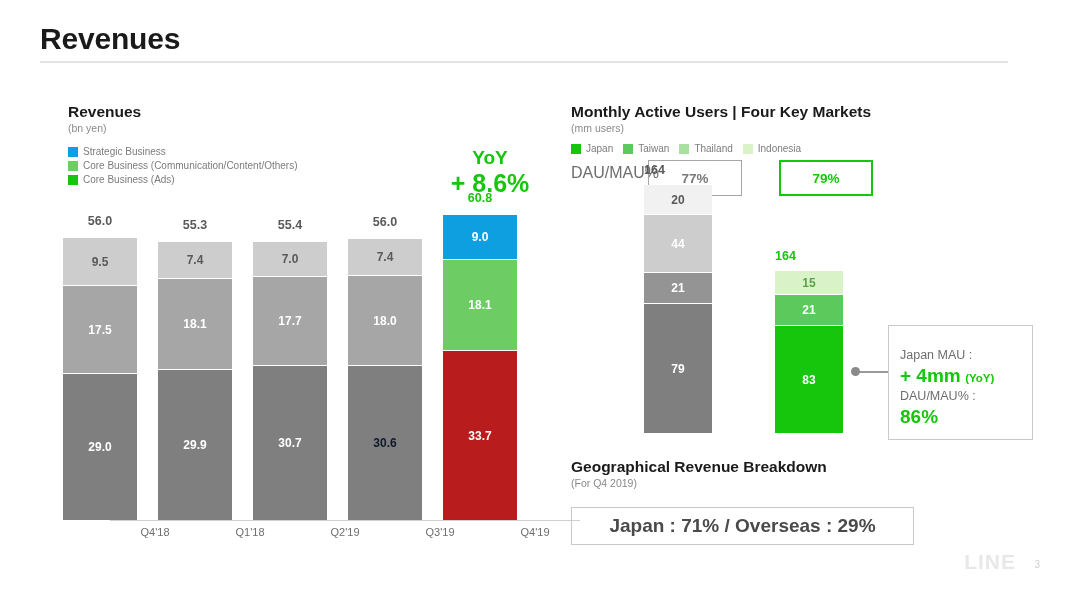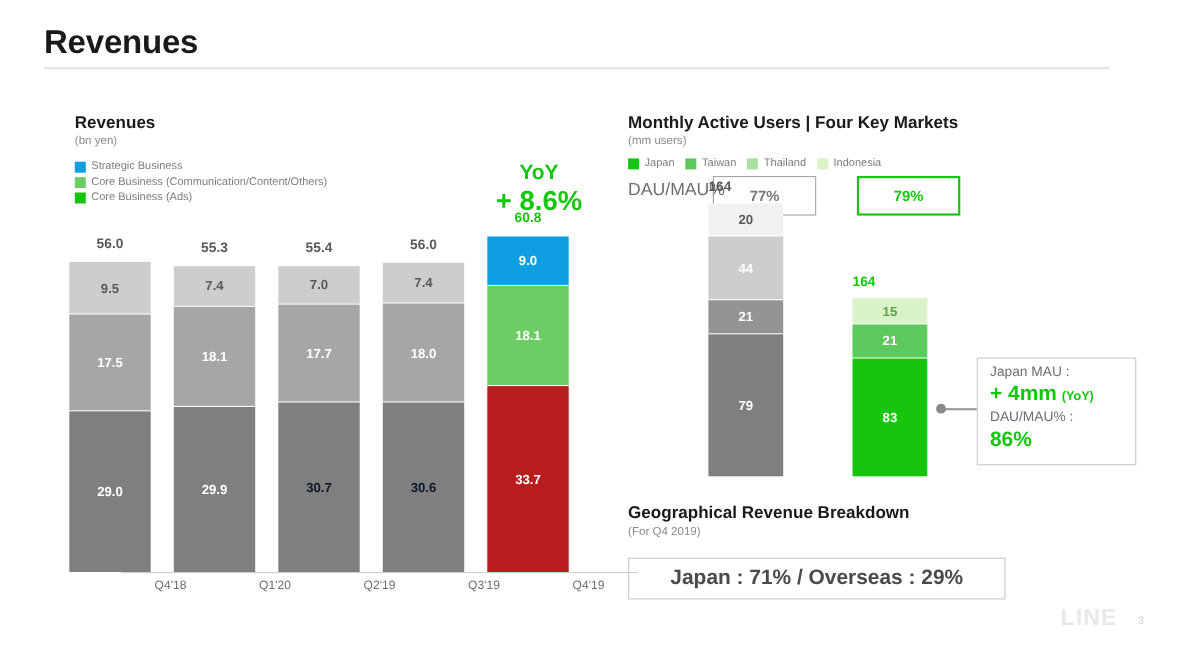--- a/index.html
+++ b/index.html
@@ -172,21 +172,21 @@
     font-size: 12.5px;
     font-weight: bold;
   }
 
   
   #callout {
     position: absolute;
     left: 888px;
     top: 325px;
     width: 145px;
-    padding: 4px 11px 11px 11px;
+    padding: 21px 11px 11px 11px;
     border: 1px solid #c9c9c9;
     box-sizing: border-box;
     background: #ffffff;
   }
   .callout-label { font-size: 12.5px; color: #6e6e6e; line-height: 1.35; }
   .callout-big {
     font-size: 19px;
     font-weight: bold;
     color: #16c60c;
     line-height: 1.25;
@@ -289,41 +289,41 @@
     <div class="bar-total" style="top:-24px;">55.3</div>
     <div class="seg" style="height:37px;background:#cdcdcd;color:#595959;">7.4</div>
     <div class="seg" style="height:91px;background:#a6a6a6;color:#ffffff;">18.1</div>
     <div class="seg" style="height:150px;background:#7f7f7f;color:#ffffff;">29.9</div>
   </div>
 
   <div class="bar-col" style="left:198px;">
     <div class="bar-total" style="top:-24px;">55.4</div>
     <div class="seg" style="height:35px;background:#cdcdcd;color:#595959;">7.0</div>
     <div class="seg" style="height:89px;background:#a6a6a6;color:#ffffff;">17.7</div>
-    <div class="seg" style="height:154px;background:#7f7f7f;color:#0f172a;">30.7</div>
+    <div class="seg" style="height:154px;background:#7f7f7f;color:#ffffff;">30.7</div>
   </div>
 
   <div class="bar-col" style="left:293px;">
     <div class="bar-total" style="top:-24px;">56.0</div>
     <div class="seg" style="height:37px;background:#cdcdcd;color:#595959;">7.4</div>
     <div class="seg" style="height:90px;background:#a6a6a6;color:#ffffff;">18.0</div>
     <div class="seg" style="height:154px;background:#7f7f7f;color:#0f172a;">30.6</div>
   </div>
 
   <div class="bar-col" style="left:388px;">
     <div class="bar-total accent" style="top:-24px;">60.8</div>
     <div class="seg" style="height:45px;background:#0d9fe0;color:#ffffff;">9.0</div>
     <div class="seg" style="height:91px;background:#6dcd64;color:#ffffff;">18.1</div>
     <div class="seg" style="height:169px;background:#b91c1c;color:#ffffff;">33.7</div>
   </div>
 
   <div id="rev-axis">
     <div class="axis-line"></div>
     <div class="axis-tick" style="left:8px;">Q4'18</div>
-    <div class="axis-tick" style="left:103px;">Q1'20</div>
+    <div class="axis-tick" style="left:103px;">Q1'18</div>
     <div class="axis-tick" style="left:198px;">Q2'19</div>
     <div class="axis-tick" style="left:293px;">Q3'19</div>
     <div class="axis-tick" style="left:388px;">Q4'19</div>
   </div>
 </div>
 
 <div id="mau-panel">
   <div class="panel-title">Monthly Active Users | Four Key Markets</div>
   <div class="panel-unit">(mm users)</div>
   <div id="mau-legend" class="legend-row">

